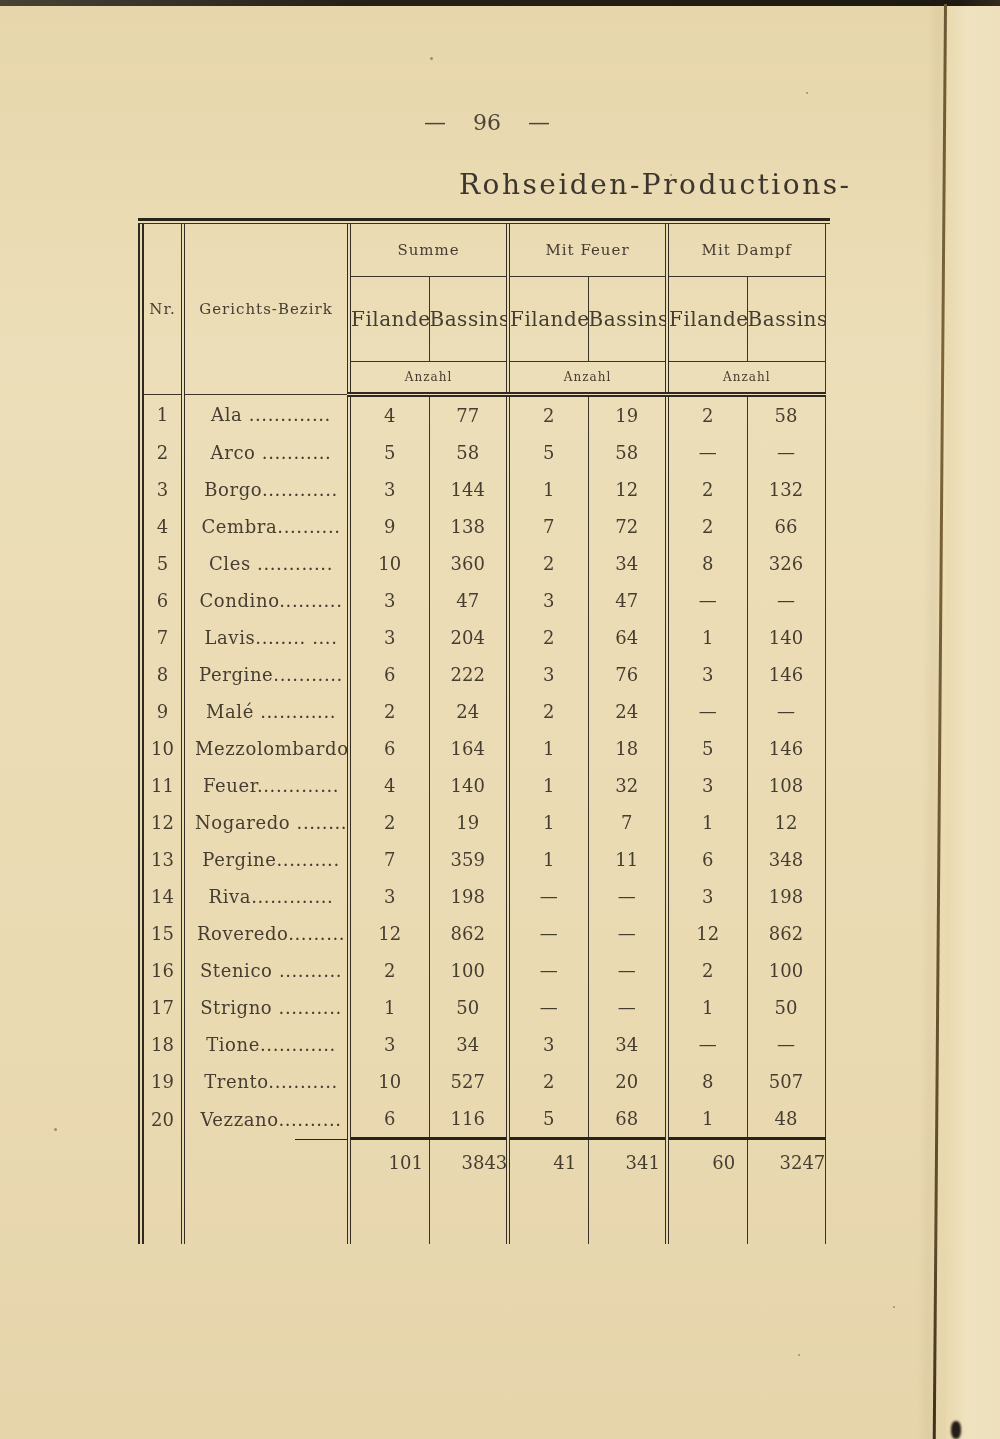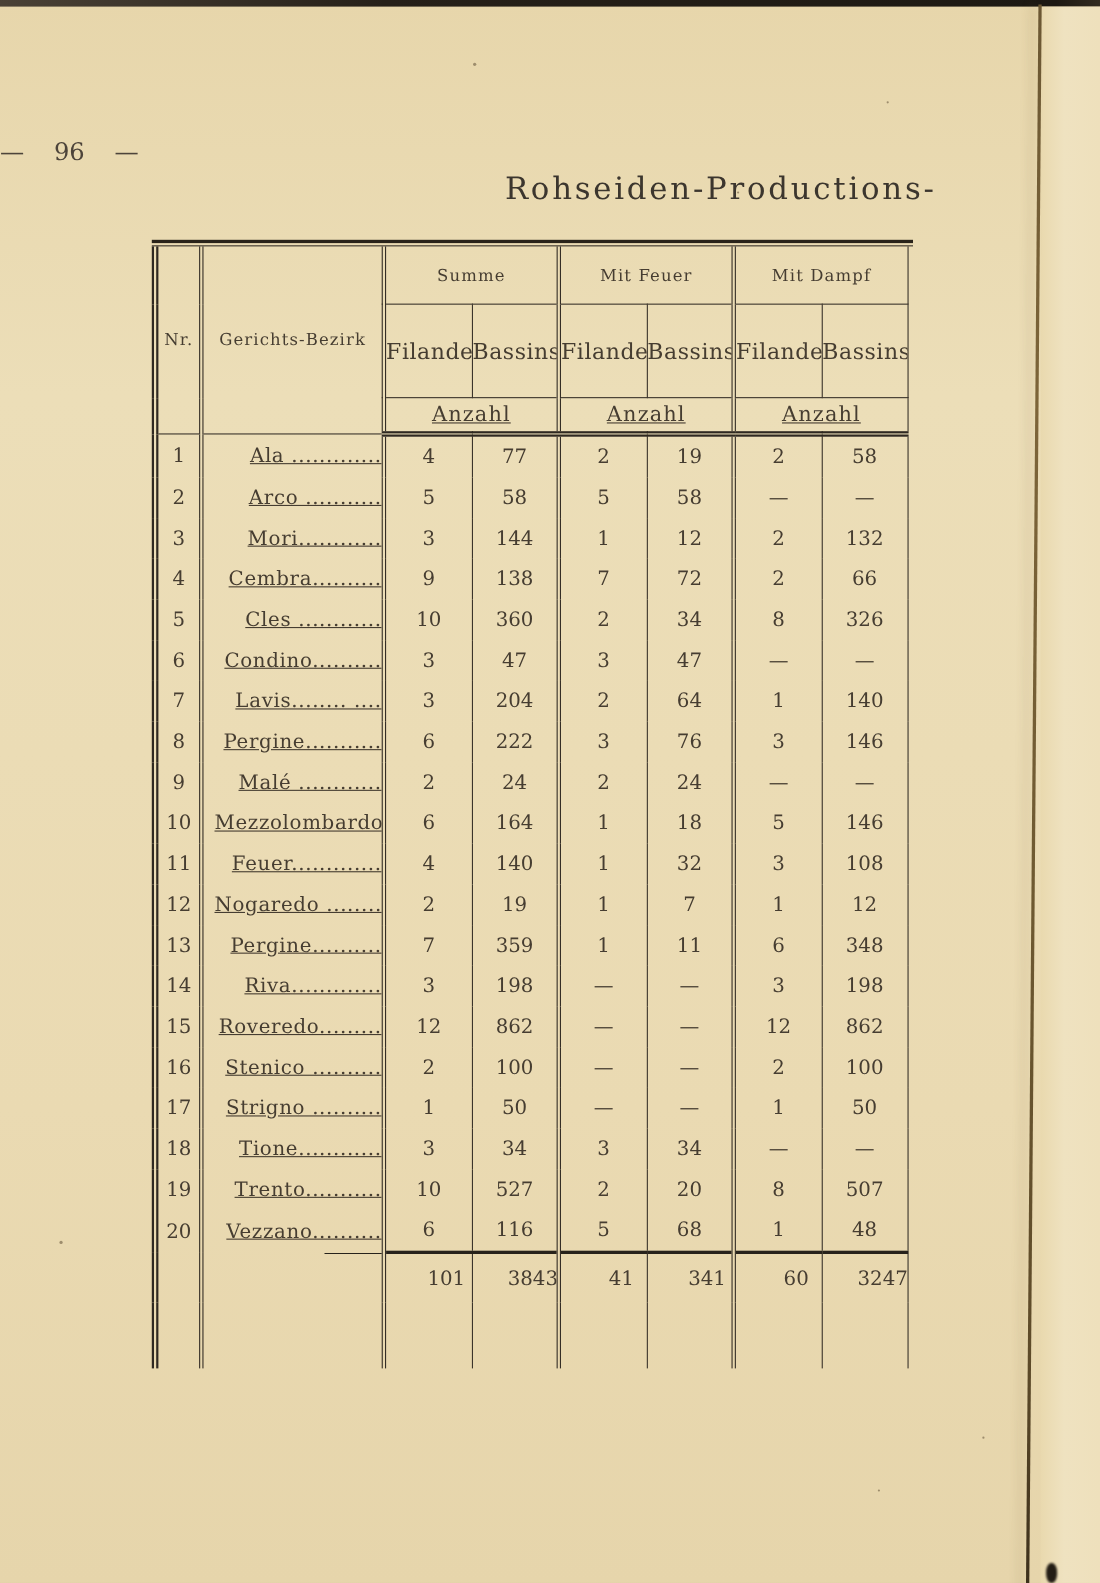--- a/index.html
+++ b/index.html
@@ -15,48 +15,48 @@
     background:linear-gradient(90deg,#e9d9ae,#efe2c0 40%,#eee0bc);
   }
   .fold { position:absolute; top:4px; left:944px; width:3px; height:1450px;
     background:linear-gradient(180deg,#6b5733,#7d6539 25%,#6f5a32 55%,#5d4a29 85%,#3a2e1b);
     transform:rotate(0.45deg); transform-origin:top center;
     box-shadow:-7px 0 9px rgba(120,95,55,.22);
   }
   .fold-blob { position:absolute; left:951px; top:1421px; width:10px; height:18px;
     background:#231d15; border-radius:45%; filter:blur(1px); }
 
-  .page-number { position:absolute; top:126px; left:0; width:974px; text-align:left;
+  .page-number { position:absolute; top:110px; left:0; width:974px; text-align:center;
     font-size:22px; word-spacing:20px; color:#4d443a; }
-  .title { position:absolute; top:155px; left:459px; margin:0; font-weight:normal;
+  .title { position:absolute; top:168px; left:459px; margin:0; font-weight:normal;
     font-size:28px; letter-spacing:2.5px; white-space:nowrap; color:#3c362e; }
 
   .table-wrap { position:absolute; left:138px; top:218px; width:692px; }
   .top-rule { width:692px; height:2px; border-top:3px solid #292319; border-bottom:1px solid #39322a; }
 
   table { border-collapse:collapse; table-layout:fixed; width:684px; color:#463d31; }
   th,td { padding:0; font-weight:normal; vertical-align:middle; text-align:center; overflow:hidden; }
 
   
   .cl-nr  { border-left:6px double #2f2921; border-right:4px double #342d25; }
   .cl-bez { border-right:4px double #342d25; }
   .cl-f   { border-right:1px solid #3b342b; }
   .cl-b   { border-right:4px double #342d25; }
   .cl-last{ border-right:1px solid #3b342b; }
 
   
   tr.h-a th { height:52px; font-size:15px; letter-spacing:1px; border-bottom:1px solid #3b342b; }
   th.h-nr, th.h-bez { font-size:18px; letter-spacing:0.5px; border-bottom:5px double #2f2921;margin-left:28px; }
   tr.h-b th { height:84px; font-size:20px; letter-spacing:0.5px; border-bottom:1px solid #3b342b; }
-  tr.h-c th { height:30px; font-size:19px; letter-spacing:1px; border-bottom:5px double #2f2921;text-decoration:underline; }
+  tr.h-c th { height:30px; font-size:12px; letter-spacing:1px; border-bottom:5px double #2f2921; }
 
   
   tr.row td { height:37px; font-size:18px; }
   td.nr { font-size:17px; }
-  td.bez { text-align:right; padding-left:10px; font-size:17px; letter-spacing:0.6px; white-space:nowrap;text-decoration:underline; }
+  td.bez { text-align:center; padding-left:10px; font-size:17px; letter-spacing:0.6px; white-space:nowrap; }
 
   
   tr.totals td { height:44px; font-size:18px; }
   tr.totals td.tline { border-top:3px solid #27221b;padding-left:32px; }
   td.bez-tot { position:relative; }
   .partial-rule { position:absolute; right:-2px; top:-2px; width:54px; height:3px; background:#27221b; }
 
   
   tr.ext td { height:60px; }
 
@@ -127,21 +127,21 @@
             <td class="cl-f num">5</td>
             <td class="cl-b num">58</td>
             <td class="cl-f num">5</td>
             <td class="cl-b num">58</td>
             <td class="cl-f num">—</td>
             <td class="cl-last num">—</td>
           </tr>
 
           <tr class="row">
             <td class="cl-nr nr">3</td>
-            <td class="cl-bez bez">Mori............</td>
+            <td class="cl-bez bez">Borgo............</td>
             <td class="cl-f num">3</td>
             <td class="cl-b num">144</td>
             <td class="cl-f num">1</td>
             <td class="cl-b num">12</td>
             <td class="cl-f num">2</td>
             <td class="cl-last num">132</td>
           </tr>
 
           <tr class="row">
             <td class="cl-nr nr">4</td>

